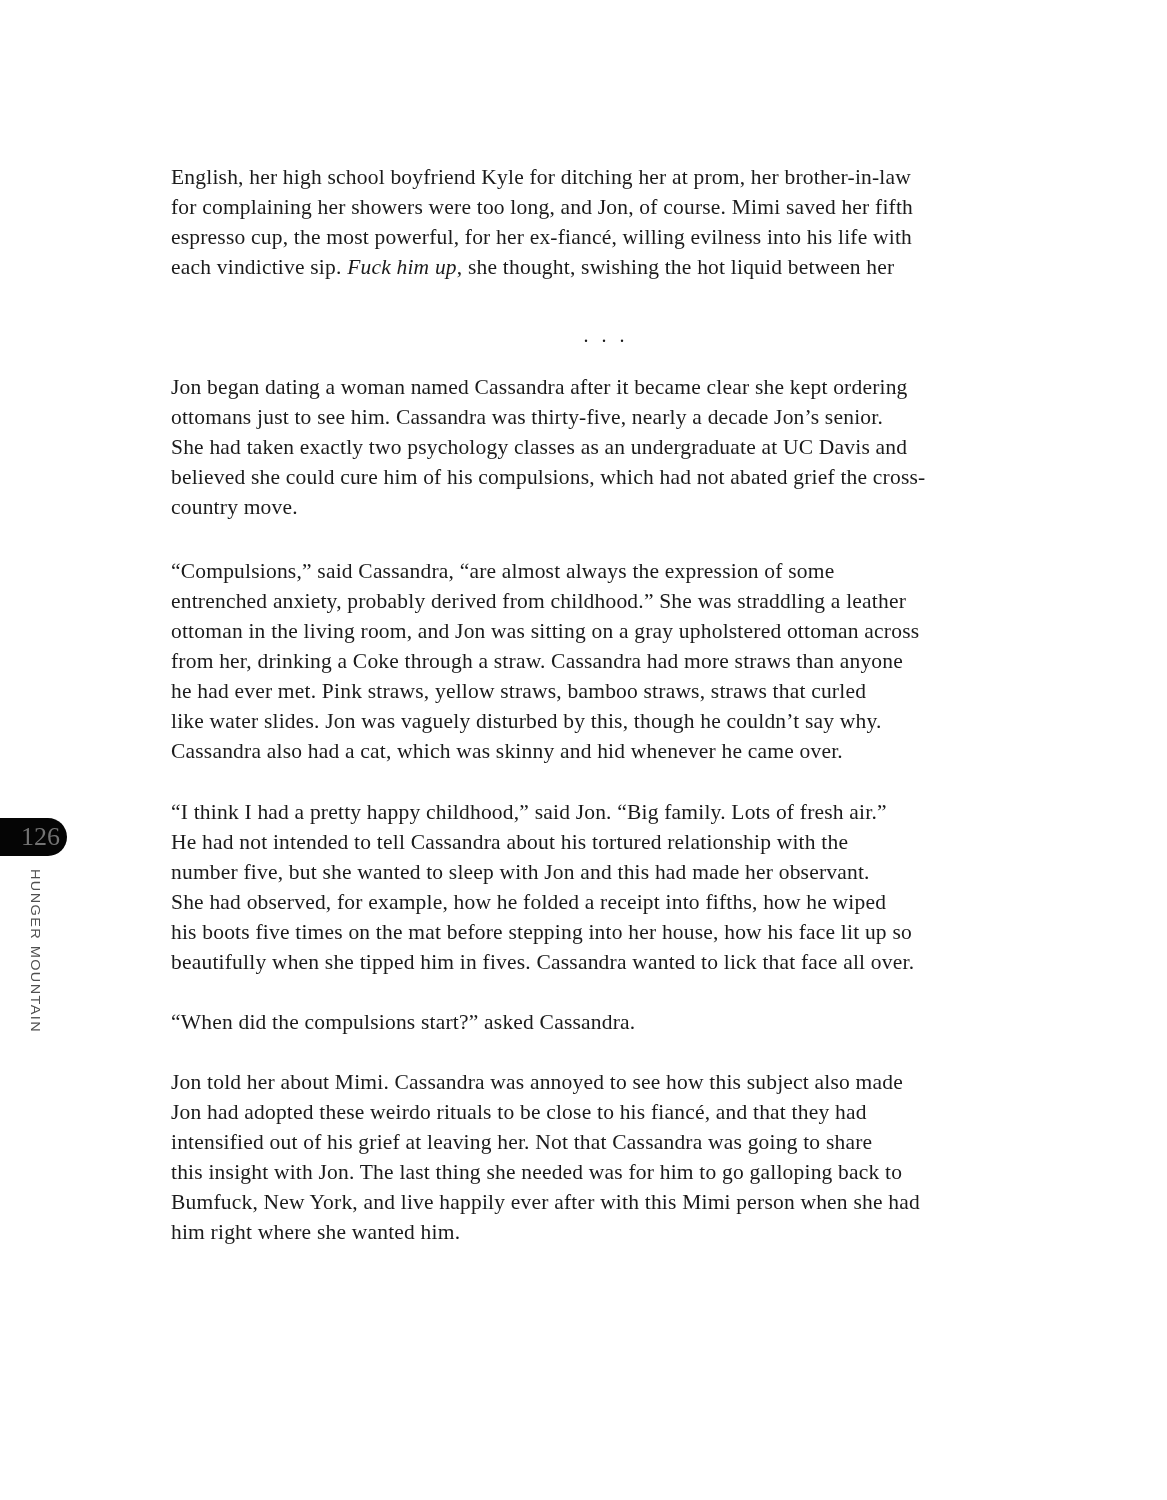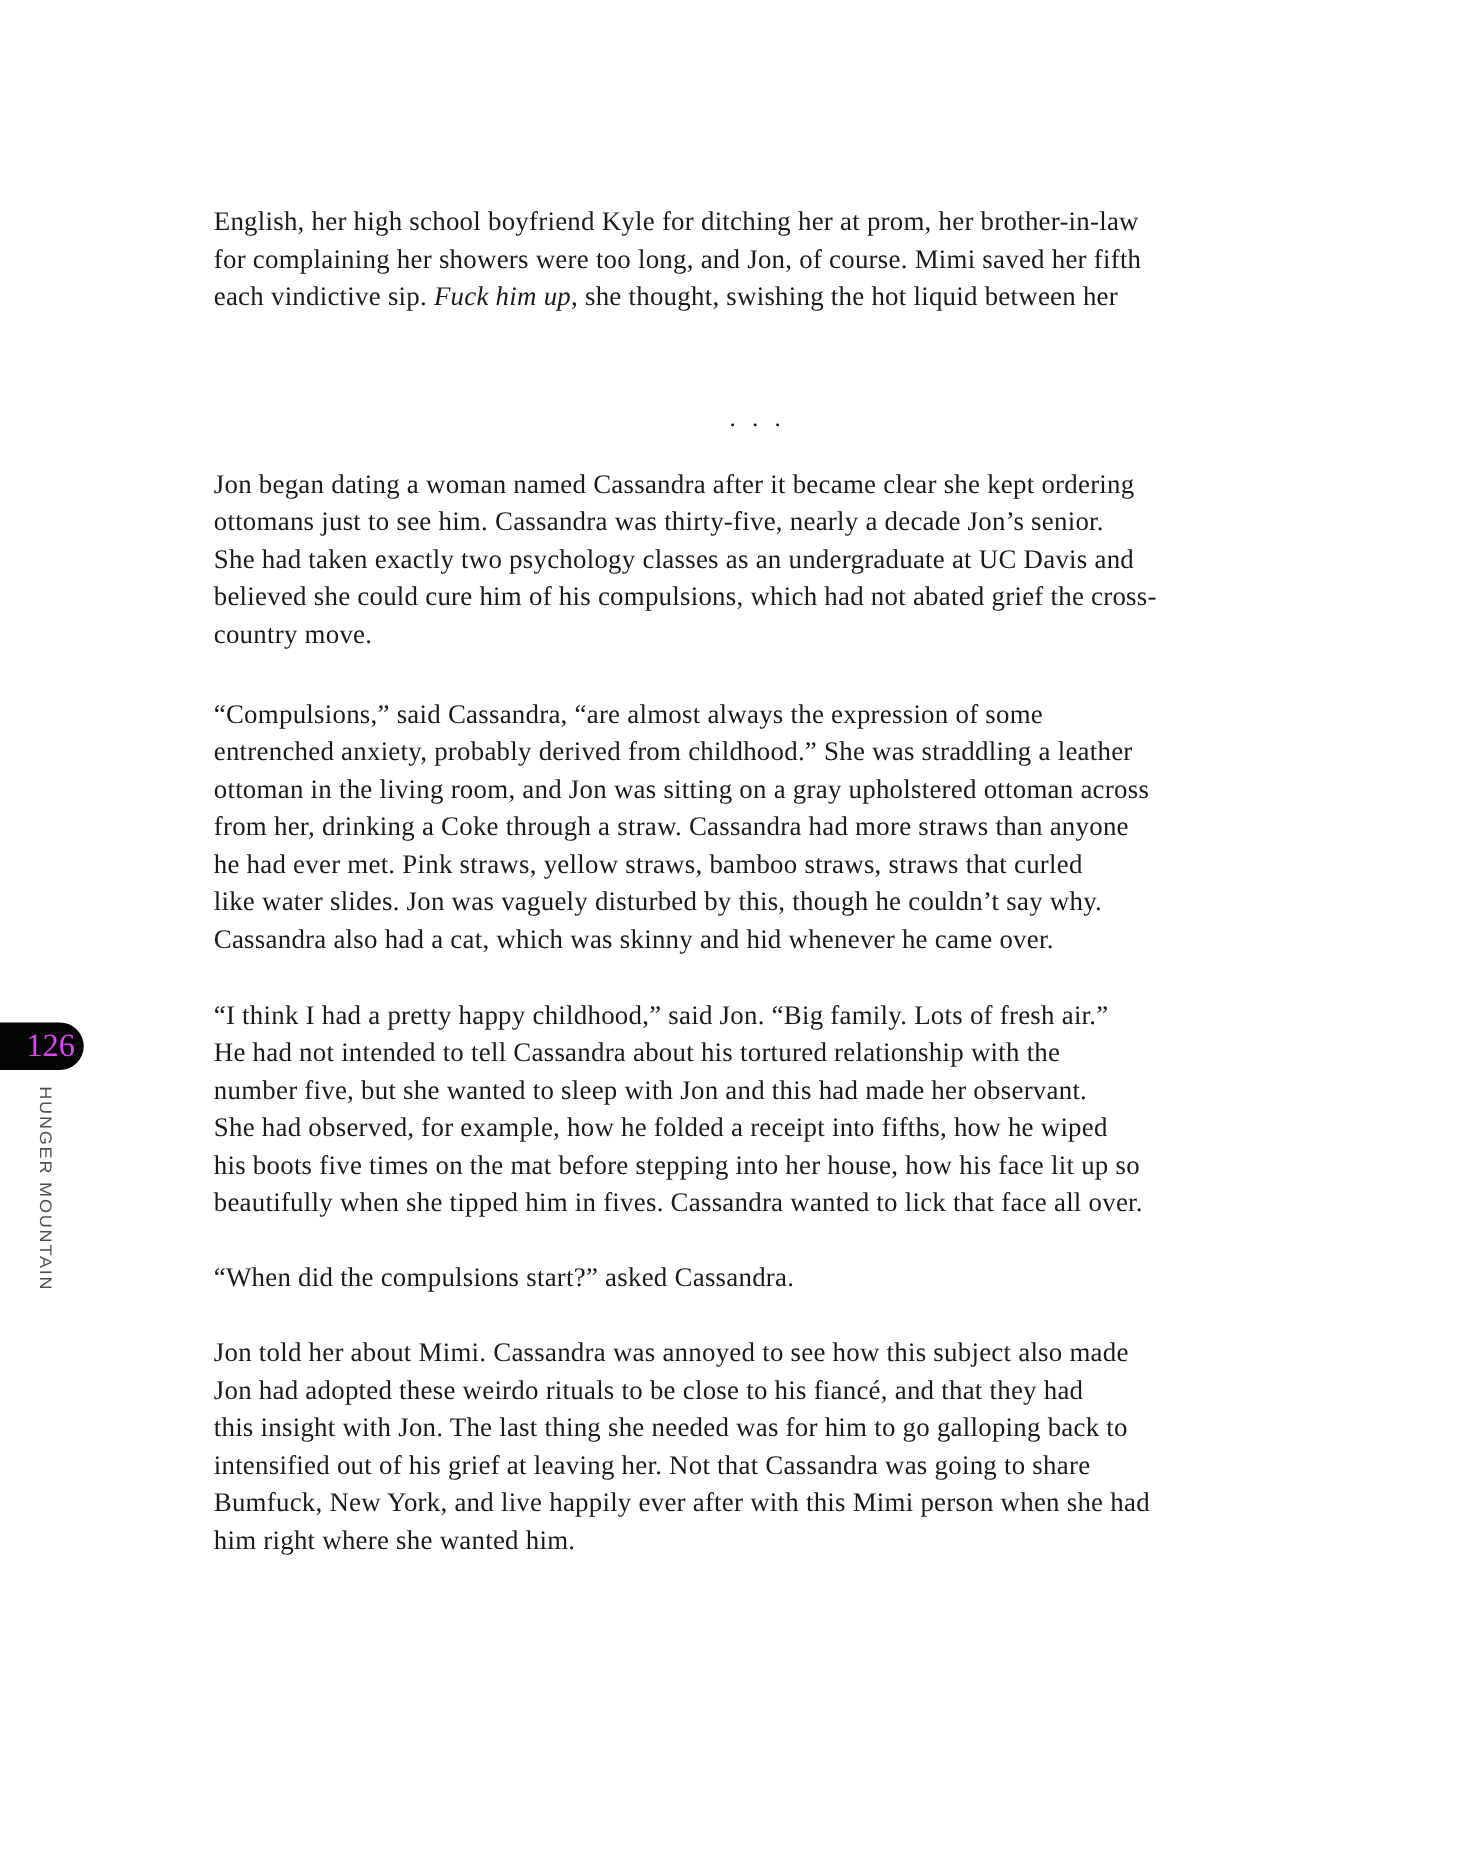--- a/index.html
+++ b/index.html
@@ -73,31 +73,32 @@
     transform: scale(0.92, 1);
     transform-origin: left top;
     white-space: nowrap;
   }
 </style>
 </head>
 <body>
 
 <div id="page" style="background: rgb(255, 255, 255);">
 
-  <div id="page-number-tab" style="background: rgb(5, 5, 5); color: #d946ef;">
+  <div id="page-number-tab" style="background: rgb(5, 5, 5); color: #737373;">
     <span>126</span>
   </div>
 
   <div id="journal-title-vertical" style="color: rgb(79, 79, 79);">HUNGER MOUNTAIN</div>
 
   <div id="page-text">
 
   <div class="paragraph para-0">
         <div class="text-line"><span>English, her high school boyfriend Kyle for ditching her at prom, her brother-in-law</span></div>
         <div class="text-line"><span>for complaining her showers were too long, and Jon, of course. Mimi saved her fifth</span></div>
+        <div class="text-line"><span>espresso cup, the most powerful, for her ex-fiancé, willing evilness into his life with</span></div>
         <div class="text-line"><span>each vindictive sip. </span><em>Fuck him up</em><span>, she thought, swishing the hot liquid between her</span></div>
       </div>
       <div class="paragraph para-1">
         <div class="text-line"><span>Jon began dating a woman named Cassandra after it became clear she kept ordering</span></div>
         <div class="text-line"><span>ottomans just to see him. Cassandra was thirty-five, nearly a decade Jon’s senior.</span></div>
         <div class="text-line"><span>She had taken exactly two psychology classes as an undergraduate at UC Davis and</span></div>
         <div class="text-line"><span>believed she could cure him of his compulsions, which had not abated grief the cross-</span></div>
         <div class="text-line"><span>country move.</span></div>
       </div>
       <div class="paragraph para-2">
@@ -116,22 +117,22 @@
         <div class="text-line"><span>She had observed, for example, how he folded a receipt into fifths, how he wiped</span></div>
         <div class="text-line"><span>his boots five times on the mat before stepping into her house, how his face lit up so</span></div>
         <div class="text-line"><span>beautifully when she tipped him in fives. Cassandra wanted to lick that face all over.</span></div>
       </div>
       <div class="paragraph para-4">
         <div class="text-line"><span>“When did the compulsions start?” asked Cassandra.</span></div>
       </div>
       <div class="paragraph para-5">
         <div class="text-line"><span>Jon told her about Mimi. Cassandra was annoyed to see how this subject also made</span></div>
         <div class="text-line"><span>Jon had adopted these weirdo rituals to be close to his fiancé, and that they had</span></div>
+        <div class="text-line"><span>intensified out of his grief at leaving her. Not that Cassandra was going to share</span></div>
         <div class="text-line"><span>this insight with Jon. The last thing she needed was for him to go galloping back to</span></div>
-        <div class="text-line"><span>intensified out of his grief at leaving her. Not that Cassandra was going to share</span></div>
         <div class="text-line"><span>Bumfuck, New York, and live happily ever after with this Mimi person when she had</span></div>
         <div class="text-line"><span>him right where she wanted him.</span></div>
       </div>
     </div>
 
   <div id="section-break">. . .</div>
 
 </div>
 
 </body></html>

